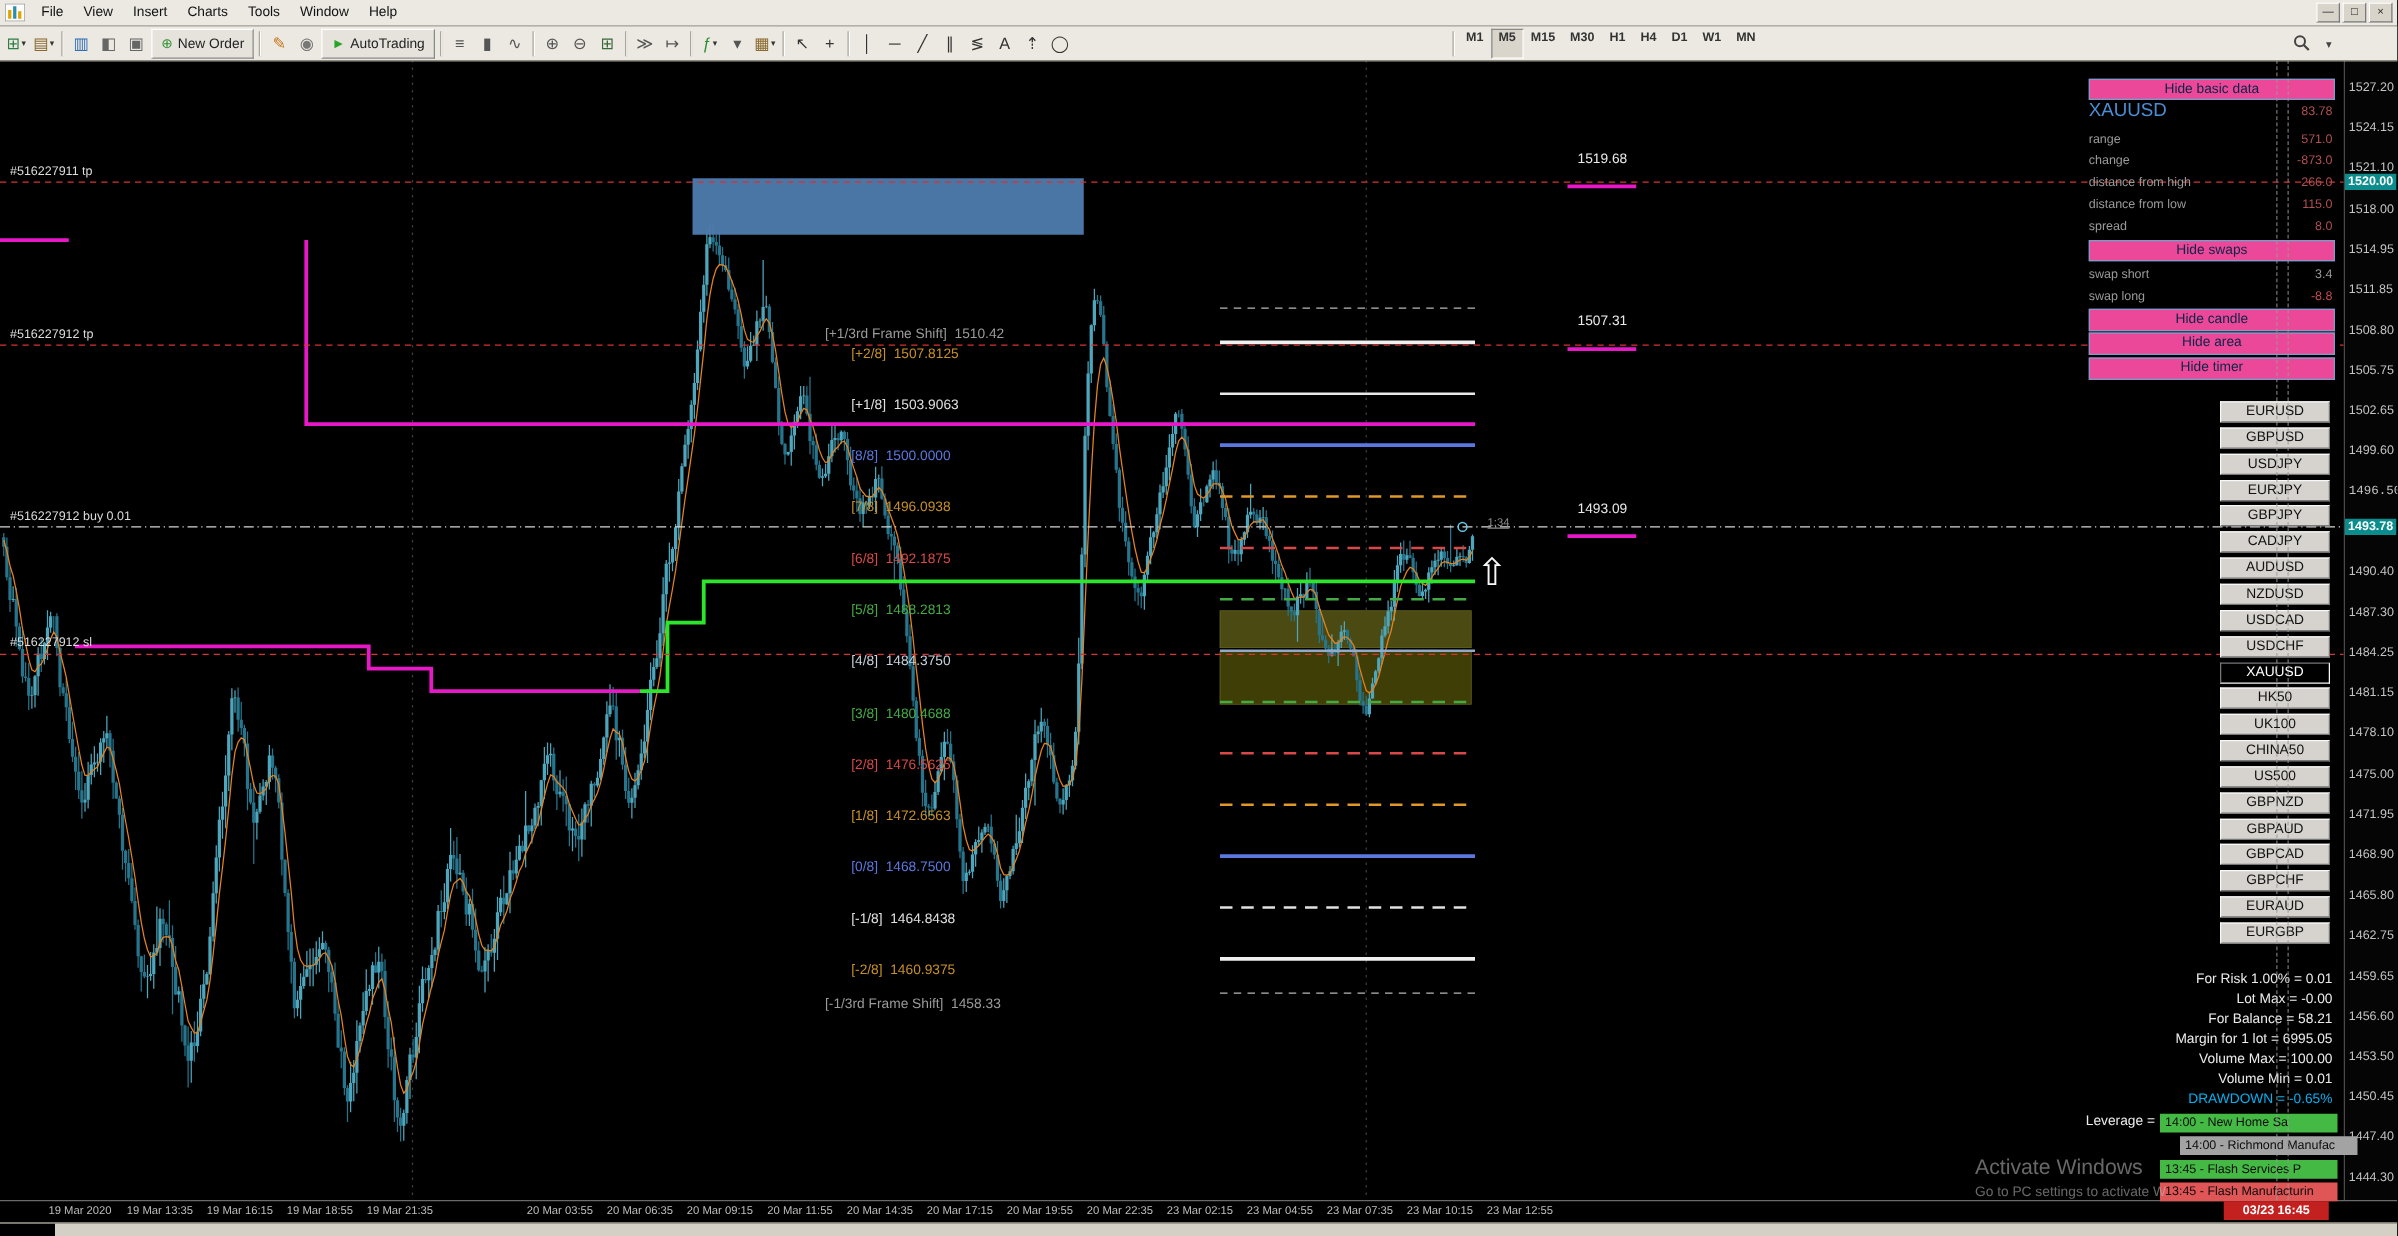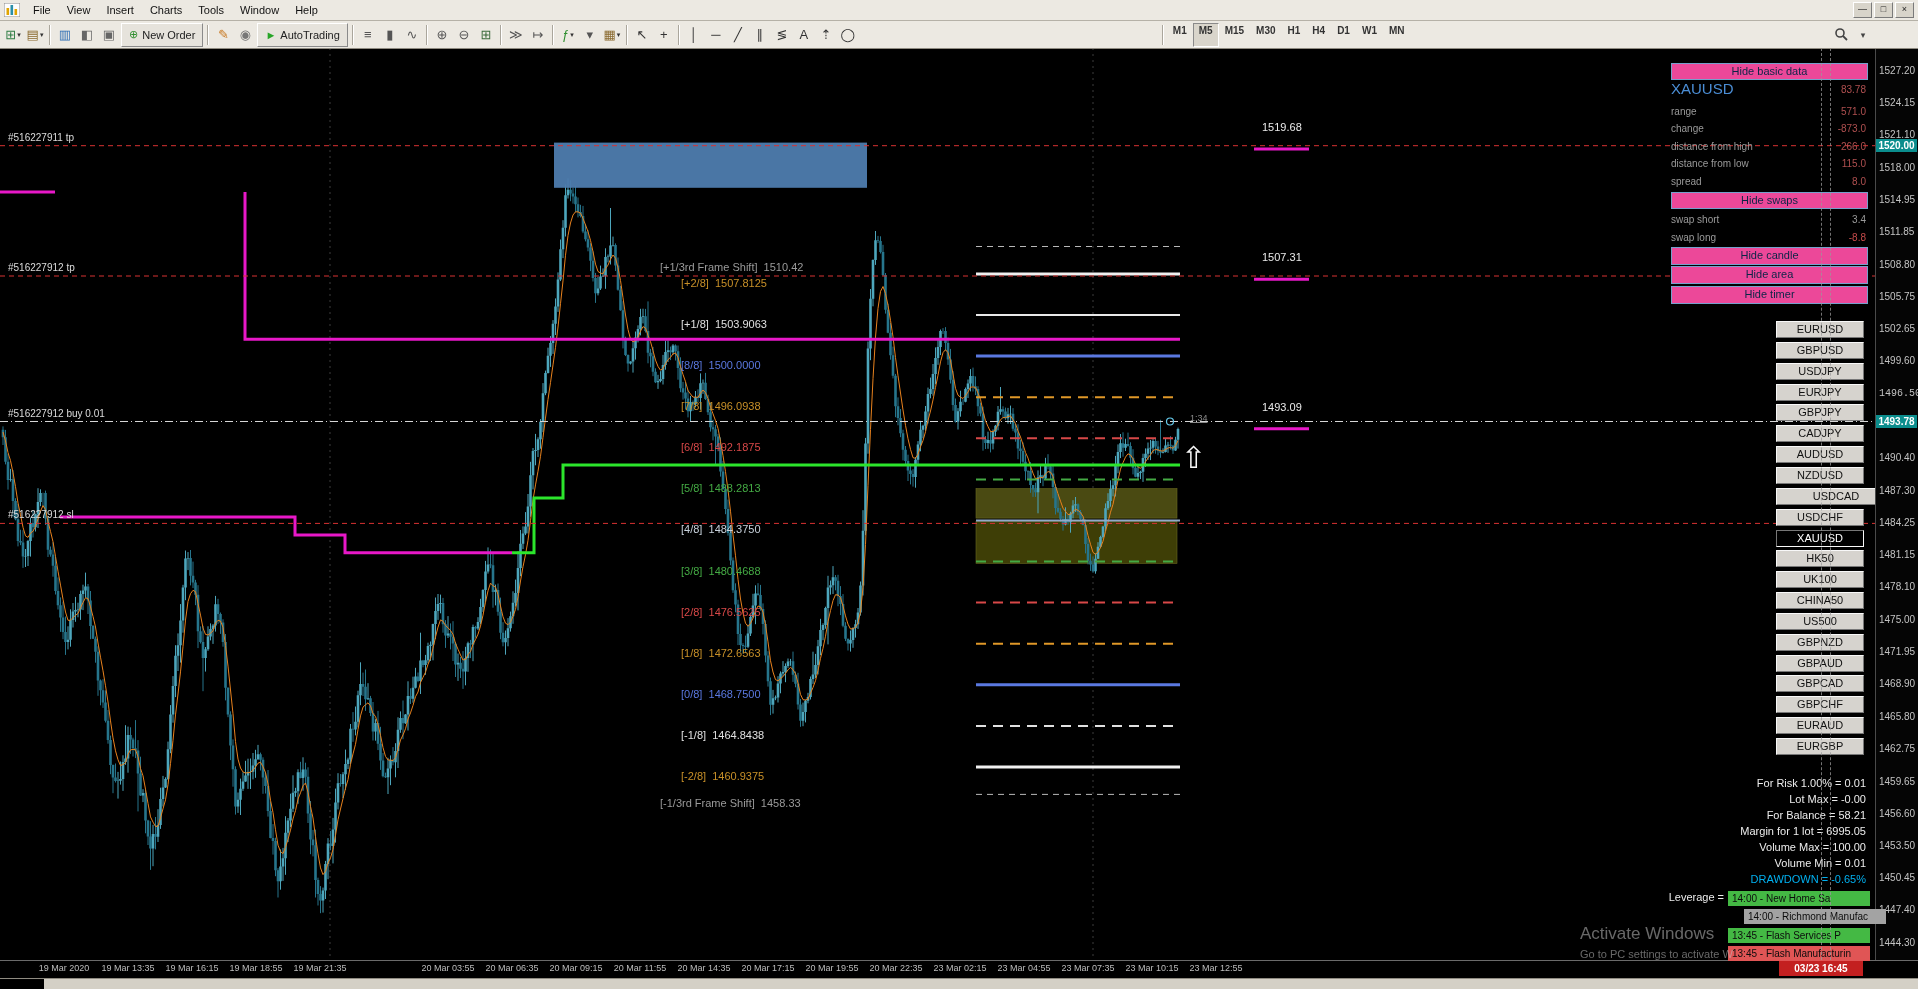--- a/index.html
+++ b/index.html
@@ -294,21 +294,21 @@
       <div class="panel-btn" style="left: 1671px; top: 266px; width: 195px; height: 16px;">Hide area</div>
       <div class="panel-btn" style="left: 1671px; top: 286px; width: 195px; height: 16px;">Hide timer</div>
       <div class="sym-btn" style="left: 1776px; top: 321px; width: 86px; height: 15px;">EURUSD</div>
       <div class="sym-btn" style="left: 1776px; top: 342px; width: 86px; height: 15px;">GBPUSD</div>
       <div class="sym-btn" style="left: 1776px; top: 363px; width: 86px; height: 15px;">USDJPY</div>
       <div class="sym-btn" style="left: 1776px; top: 384px; width: 86px; height: 15px;">EURJPY</div>
       <div class="sym-btn" style="left: 1776px; top: 404px; width: 86px; height: 15px;">GBPJPY</div>
       <div class="sym-btn" style="left: 1776px; top: 425px; width: 86px; height: 15px;">CADJPY</div>
       <div class="sym-btn" style="left: 1776px; top: 446px; width: 86px; height: 15px;">AUDUSD</div>
       <div class="sym-btn" style="left: 1776px; top: 467px; width: 86px; height: 15px;">NZDUSD</div>
-      <div class="sym-btn" style="left: 1776px; top: 488px; width: 86px; height: 15px; padding-left: 16px;">USDCAD</div>
+      <div class="sym-btn" style="left: 1776px; top: 488px; width: 86px; height: 15px;">USDCAD</div>
       <div class="sym-btn" style="left: 1776px; top: 509px; width: 86px; height: 15px;">USDCHF</div>
       <div class="sym-btn sel" style="left: 1776px; top: 530px; width: 86px; height: 15px;">XAUUSD</div>
       <div class="sym-btn" style="left: 1776px; top: 550px; width: 86px; height: 15px;">HK50</div>
       <div class="sym-btn" style="left: 1776px; top: 571px; width: 86px; height: 15px;">UK100</div>
       <div class="sym-btn" style="left: 1776px; top: 592px; width: 86px; height: 15px;">CHINA50</div>
       <div class="sym-btn" style="left: 1776px; top: 613px; width: 86px; height: 15px;">US500</div>
       <div class="sym-btn" style="left: 1776px; top: 634px; width: 86px; height: 15px;">GBPNZD</div>
       <div class="sym-btn" style="left: 1776px; top: 655px; width: 86px; height: 15px;">GBPAUD</div>
       <div class="sym-btn" style="left: 1776px; top: 675px; width: 86px; height: 15px;">GBPCAD</div>
       <div class="sym-btn" style="left: 1776px; top: 696px; width: 86px; height: 15px;">GBPCHF</div>

